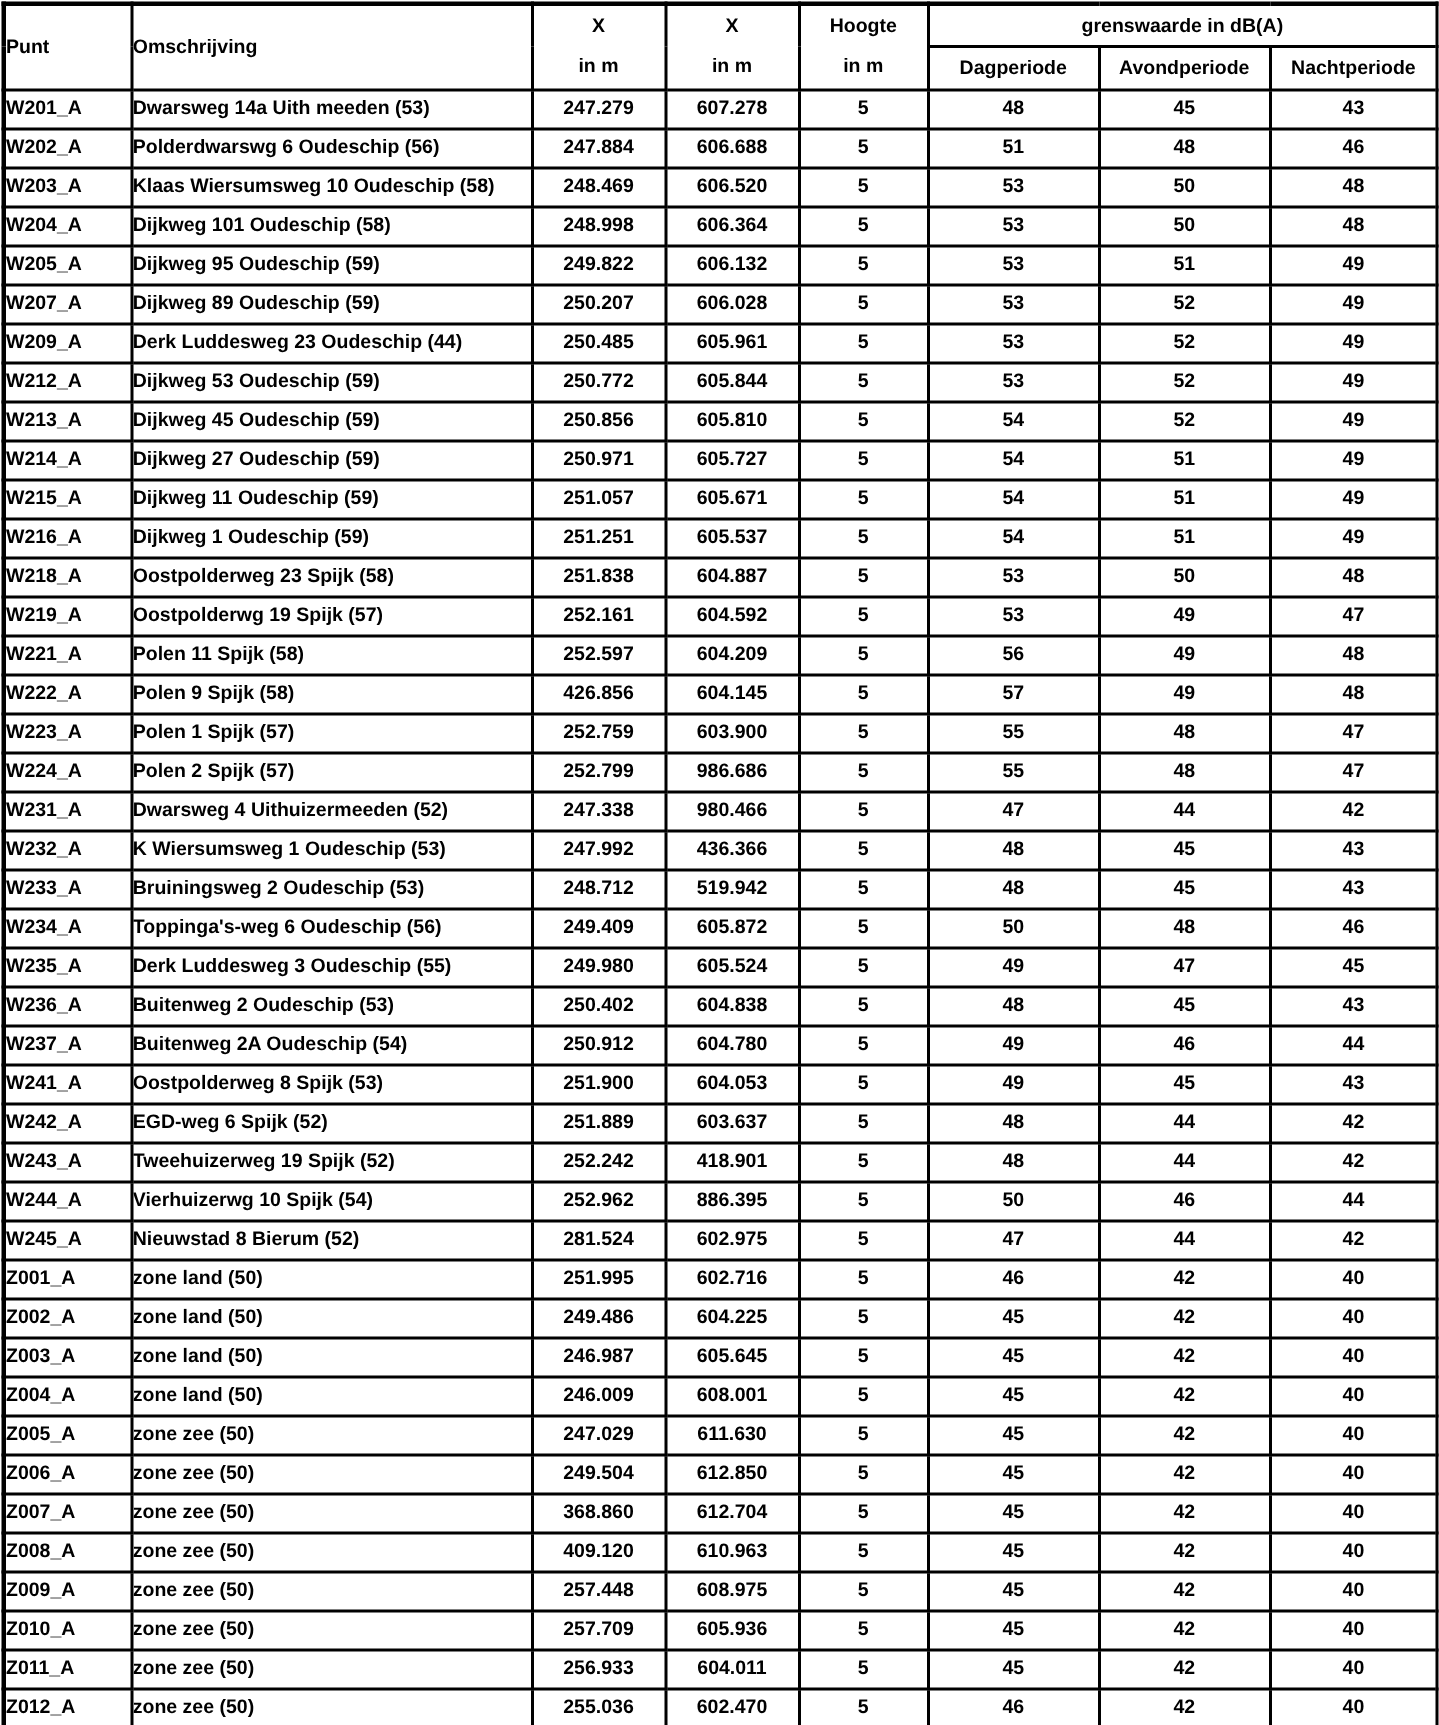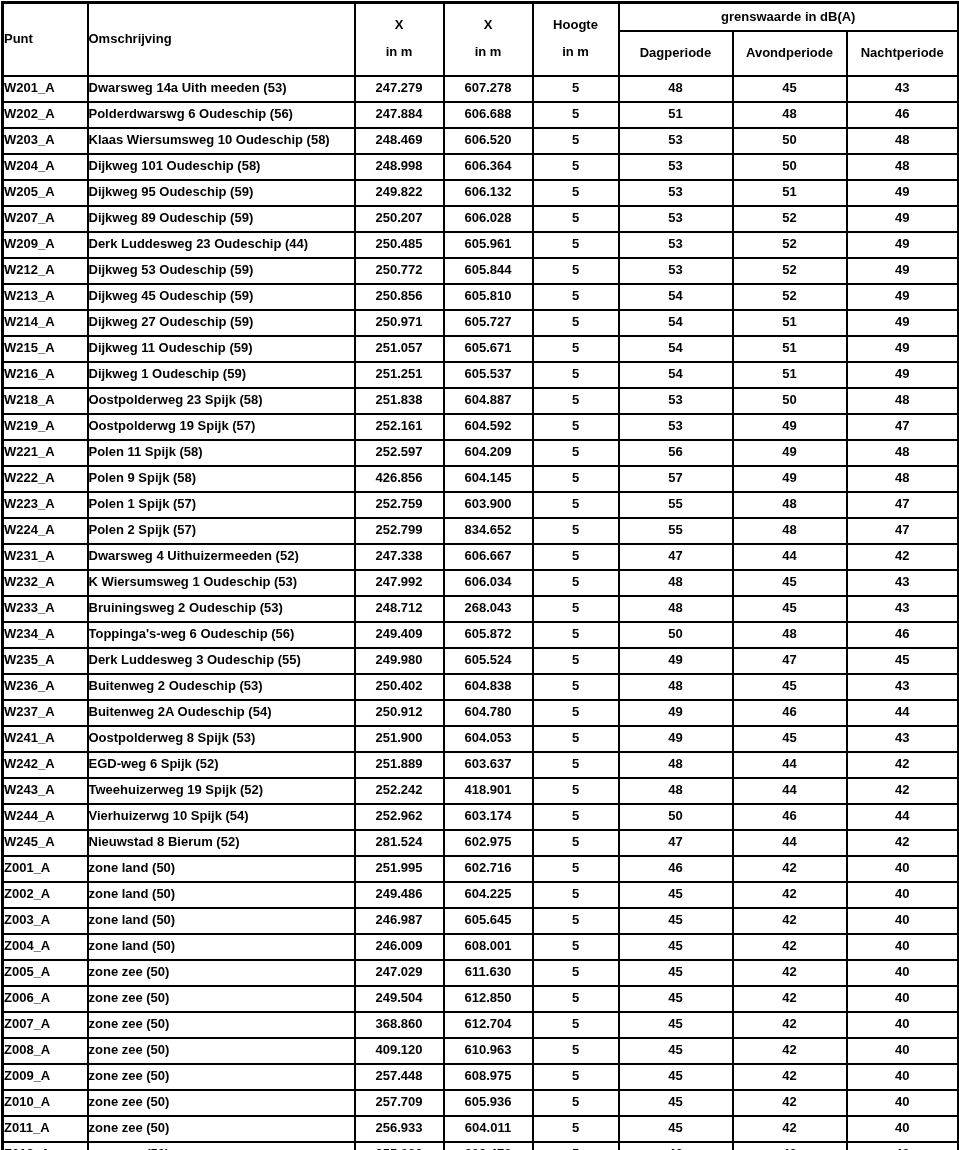--- a/index.html
+++ b/index.html
@@ -28,21 +28,21 @@
   table.limits td {
     border: 2px solid #000000;
     font-size: 13px;
     line-height: 1.1;
     padding: 0;
     overflow: hidden;
     white-space: nowrap;
     background: #ffffff;
   }
   thead tr.hrow1 th { height: 28px; }
-  thead tr.hrow2 th { height: 45px; }
+  thead tr.hrow2 th { height: 29px; }
   tbody td { height: 26px; }
   .al { text-align: left; padding-left: 5px; }
   .ac { text-align: center; }
   th.span2 { vertical-align: middle; }
   .stack {
     display: flex;
     flex-direction: column;
     justify-content: space-between;
     height: 52px;
     padding: 5px 0 6px 0;
@@ -263,51 +263,51 @@
           <td class="ac">603.900</td>
           <td class="ac">5</td>
           <td class="ac">55</td>
           <td class="ac">48</td>
           <td class="ac">47</td>
         </tr>
         <tr>
           <td class="al">W224_A</td>
           <td class="al">Polen 2 Spijk (57)</td>
           <td class="ac">252.799</td>
-          <td class="ac">834.652</td>
+          <td class="ac">986.686</td>
           <td class="ac">5</td>
           <td class="ac">55</td>
           <td class="ac">48</td>
           <td class="ac">47</td>
         </tr>
         <tr>
           <td class="al">W231_A</td>
           <td class="al">Dwarsweg 4 Uithuizermeeden (52)</td>
           <td class="ac">247.338</td>
-          <td class="ac">606.667</td>
+          <td class="ac">980.466</td>
           <td class="ac">5</td>
           <td class="ac">47</td>
           <td class="ac">44</td>
           <td class="ac">42</td>
         </tr>
         <tr>
           <td class="al">W232_A</td>
           <td class="al">K Wiersumsweg 1 Oudeschip (53)</td>
           <td class="ac">247.992</td>
-          <td class="ac">606.034</td>
+          <td class="ac">436.366</td>
           <td class="ac">5</td>
           <td class="ac">48</td>
           <td class="ac">45</td>
           <td class="ac">43</td>
         </tr>
         <tr>
           <td class="al">W233_A</td>
           <td class="al">Bruiningsweg 2 Oudeschip (53)</td>
           <td class="ac">248.712</td>
-          <td class="ac">268.043</td>
+          <td class="ac">519.942</td>
           <td class="ac">5</td>
           <td class="ac">48</td>
           <td class="ac">45</td>
           <td class="ac">43</td>
         </tr>
         <tr>
           <td class="al">W234_A</td>
           <td class="al">Toppinga's-weg 6 Oudeschip (56)</td>
           <td class="ac">249.409</td>
           <td class="ac">605.872</td>
@@ -373,21 +373,21 @@
           <td class="ac">418.901</td>
           <td class="ac">5</td>
           <td class="ac">48</td>
           <td class="ac">44</td>
           <td class="ac">42</td>
         </tr>
         <tr>
           <td class="al">W244_A</td>
           <td class="al">Vierhuizerwg 10 Spijk (54)</td>
           <td class="ac">252.962</td>
-          <td class="ac">603.174</td>
+          <td class="ac">886.395</td>
           <td class="ac">5</td>
           <td class="ac">50</td>
           <td class="ac">46</td>
           <td class="ac">44</td>
         </tr>
         <tr>
           <td class="al">W245_A</td>
           <td class="al">Nieuwstad 8 Bierum (52)</td>
           <td class="ac">281.524</td>
           <td class="ac">602.975</td>

